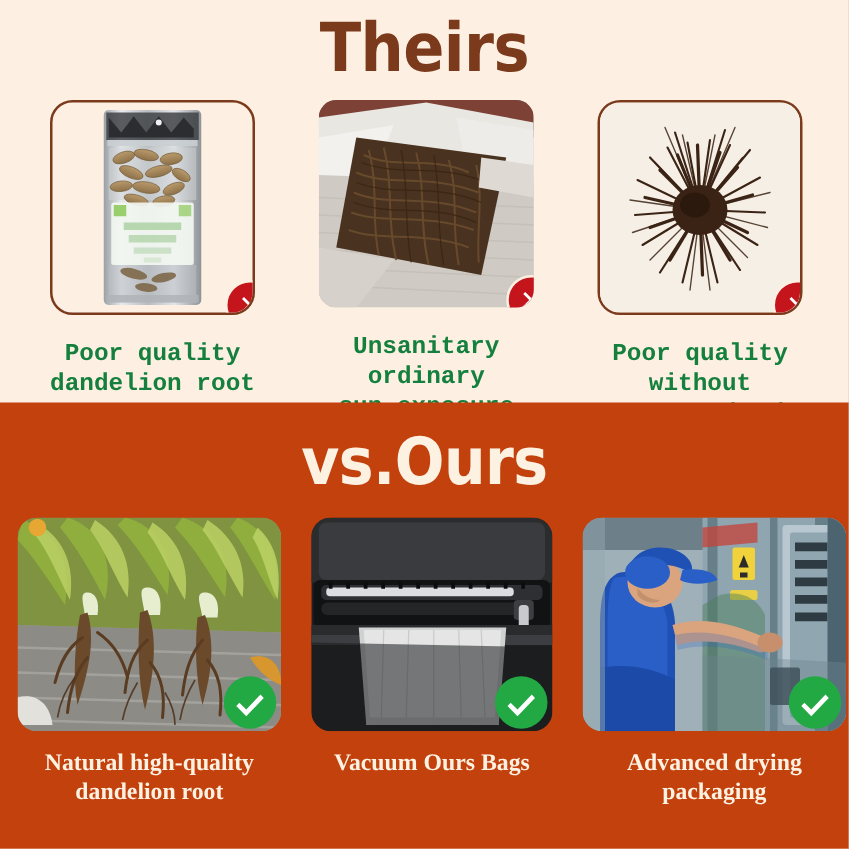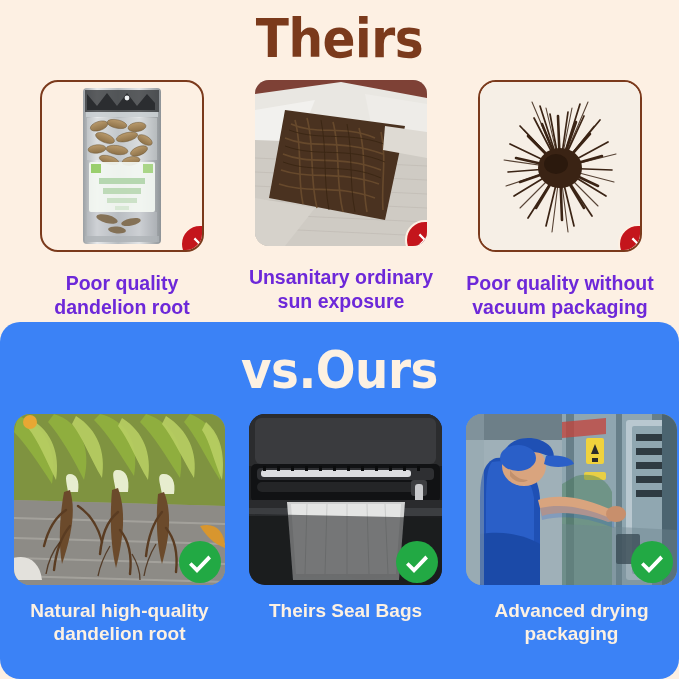--- a/index.html
+++ b/index.html
@@ -28,22 +28,21 @@
     box-sizing: border-box;
   }
   .section-theirs {
     top: 0;
     height: 322px;
     background: #fdf0e3;
   }
   .section-ours {
     top: 322px;
     height: 357px;
-    background: #3b82f6;
-    border-radius: 20px;
+    background: #c2410c;
   }
 
   
   .heading {
     text-align: center;
     font-weight: bold;
     letter-spacing: -0.5px;
     line-height: 1;
     user-select: none;
   }
@@ -85,21 +84,21 @@
     width: 667px;
   }
 
   .cell {
     position: relative;
     display: flex;
     flex-direction: column;
     align-items: center;
   }
   .cell-theirs { width: 212px; }
-  .cell-ours   { width: 215px; }
+  .cell-ours   { width: 215px; font-family: Liberation Serif, serif; }
 
   
   .card {
     position: relative;
     border-radius: 16px;
     overflow: hidden;
   }
   .card-outline {
     width: 160px;
     height: 168px;
@@ -157,22 +156,23 @@
   .caption {
     text-align: center;
     font-weight: bold;
     line-height: 1.22;
     white-space: pre-line;
     user-select: none;
   }
   .caption-theirs {
     margin-top: 20px;
     font-size: 19.5px;
-    color: #6d28d9;
+    color: #15803d;
     width: 215px;
+    font-family: Liberation Mono, monospace;
   }
   .caption-ours {
     margin-top: 14px;
     font-size: 19px;
     color: #fdf1e2;
     width: 215px;
   }
 
   
   .bag-wrap {
@@ -497,21 +497,21 @@
               <path d="M44 160 C64 168 84 156 104 164 C124 170 136 158 150 164 L150 166 L44 166 Z" fill="#cfd0d0"></path>
               <path d="M0 100 L193 104 L193 171 L0 171 Z" fill="#1a1b1d" opacity="0.55"></path>
             </svg>
           </div>
           <div class="badge badge-check">
             <svg width="26" height="26" viewBox="0 0 26 26">
               <path d="M4.5 13.2 L10 18.6 L21.4 6.6 L24 9.4 L10 24 L2 15.8 Z" fill="#ffffff"></path>
             </svg>
           </div>
         </div>
-        <div class="caption caption-ours">Theirs Seal Bags</div>
+        <div class="caption caption-ours">Vacuum Ours Bags</div>
       </div>
 
       <div class="cell cell-ours">
         <div class="card card-photo-ours">
           <div class="photo">
             <svg viewBox="0 0 211 171" width="100%" height="100%" preserveAspectRatio="none">
               <rect width="211" height="171" fill="#9fb0b8"></rect>
               <rect x="0" y="0" width="211" height="26" fill="#6d7f88"></rect>
               <rect x="96" y="0" width="115" height="171" fill="#8fa6b0"></rect>
               <g fill="#5d7680" opacity="0.8">

